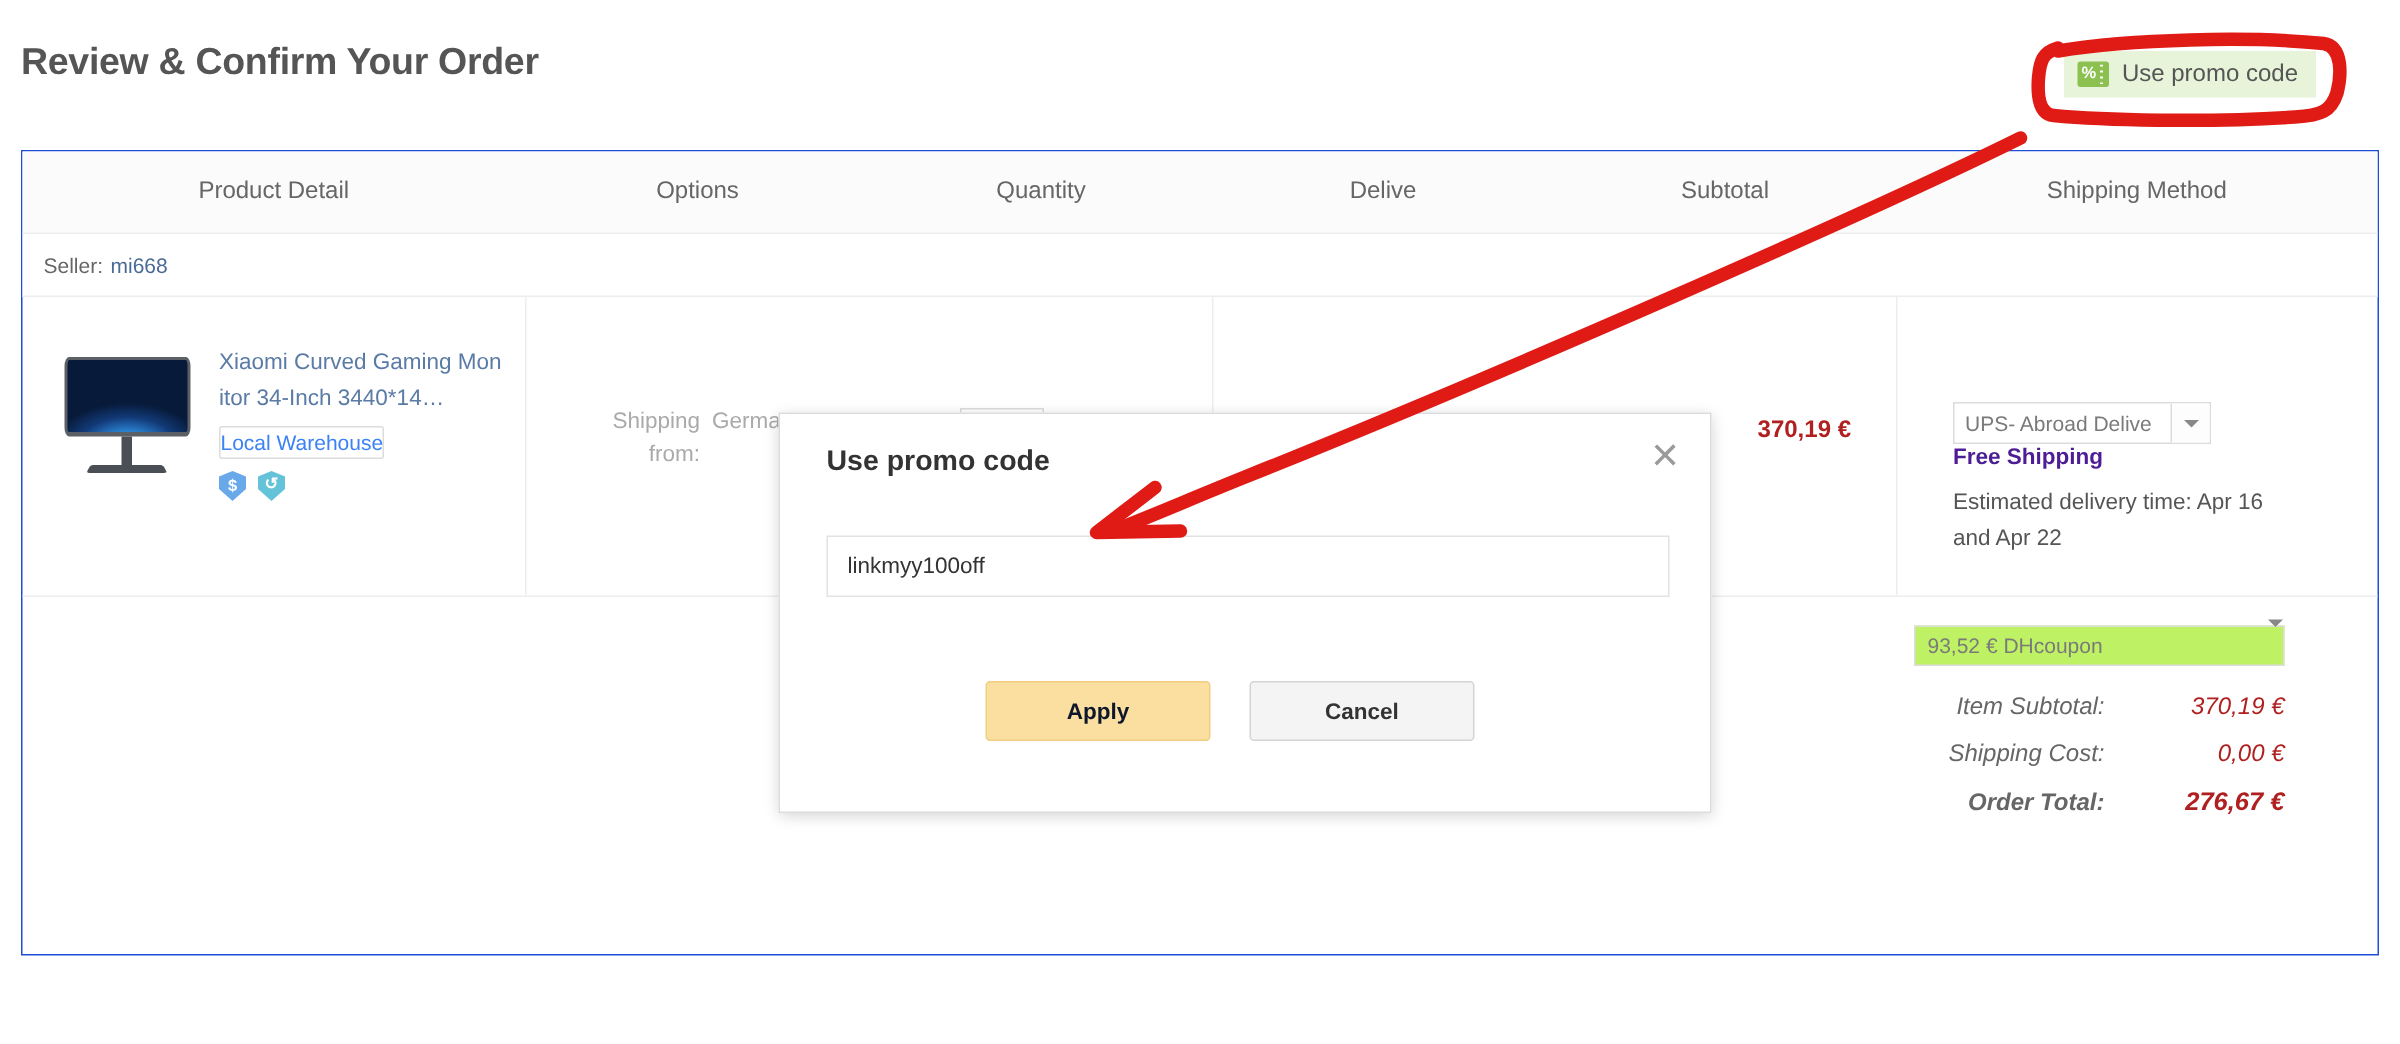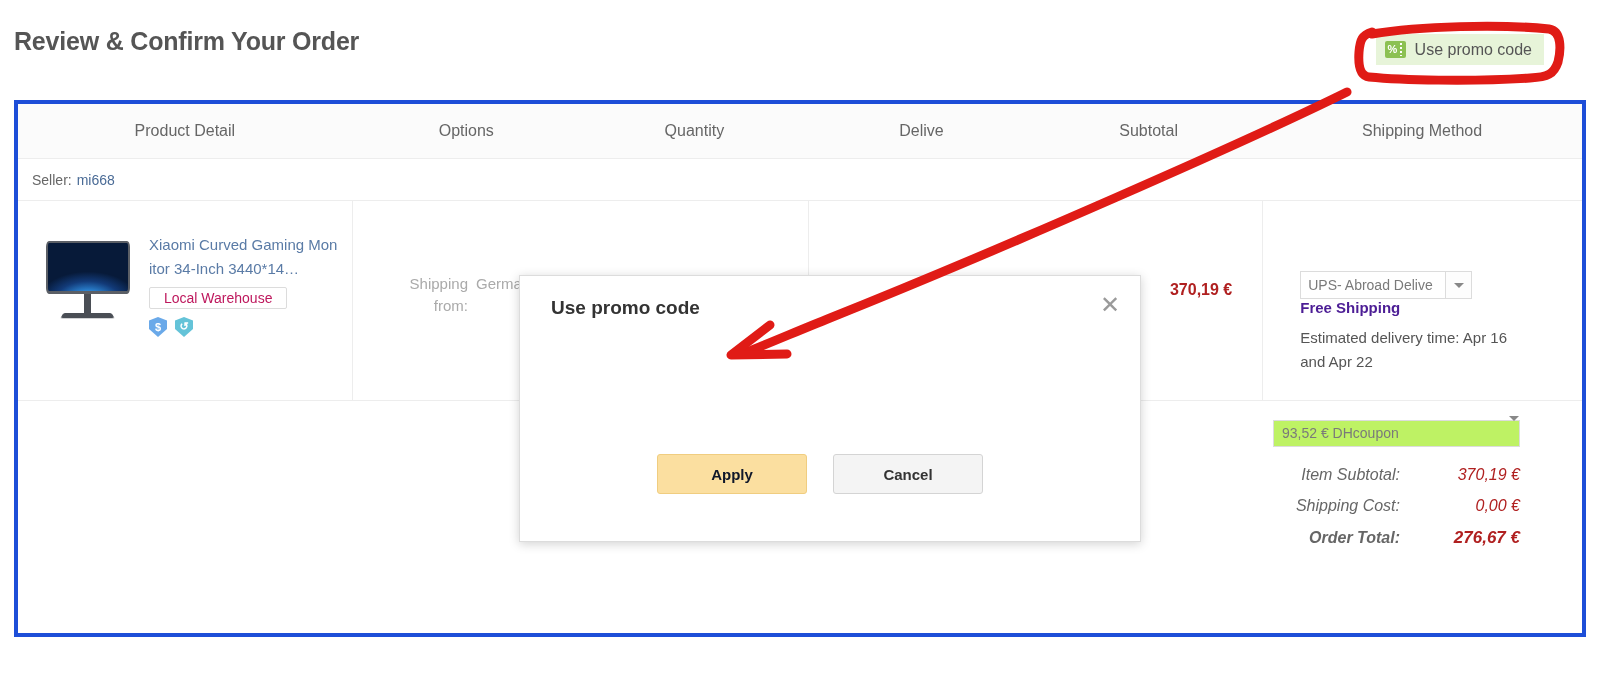--- a/index.html
+++ b/index.html
@@ -55,21 +55,21 @@
   
   .annotation-layer {
     position: absolute; left: 0; top: 0; width: 1600px; height: 696px;
     pointer-events: none; z-index: 60;
   }
 
   
   .order-card {
     position: absolute; left: 14px; top: 100px;
     width: 1572px; height: 537px;
-    border: 4px solid #1d4ed8;
+    border: 1px solid #1d4ed8;
     background: #fff;
   }
   .table-head {
     display: flex; height: 55px; align-items: center;
     background: #fbfbfb; border-bottom: 1px solid #ededed;
   }
   .th { font-size: 16px; color: #666; text-align: center; }
   .c-product  { width: 335px; }
   .c-options  { width: 230px; }
   .c-qty      { width: 228px; }
@@ -113,21 +113,21 @@
     transform: perspective(40px) rotateX(42deg);
   }
   .prod-info { margin-left: 13px; width: 190px; padding-top: 2px; }
   .prod-title {
     font-size: 15px; line-height: 24px; color: #5a7ba6; cursor: pointer;
     word-break: break-all;
   }
   .warehouse-tag {
     display: inline-block; margin-top: 6px;
     border: 1px solid #dcdcdc; border-radius: 2px;
-    padding: 2px 14px; font-size: 14px; color: #be185d;
+    padding: 2px 0; font-size: 14px; color: #3b82f6;
   }
   .badges { margin-top: 8px; display: flex; gap: 8px; }
   .badge { width: 18px; height: 20px; position: relative; }
   .shield {
     width: 18px; height: 20px;
     background: #6aa9e9;
     -webkit-clip-path: polygon(50% 0%, 100% 18%, 100% 60%, 50% 100%, 0% 60%, 0% 18%);
     clip-path: polygon(50% 0%, 100% 18%, 100% 60%, 50% 100%, 0% 60%, 0% 18%);
     display: flex; align-items: center; justify-content: center;
     color: #fff; font-size: 11px; font-weight: bold; line-height: 1;
@@ -368,20 +368,21 @@
             <span class="total-value">276,67 €</span>
           </div>
         </div>
       </div>
     </div>
   </div>
 
   <div class="modal">
     <div class="modal-title">Use promo code</div>
     <button class="modal-close">✕</button>
+    <input class="promo-input" value="linkmyy100off" style="">
     <div class="modal-actions">
       <button class="btn btn-apply">Apply</button>
       <button class="btn btn-cancel">Cancel</button>
     </div>
   </div>
 
   <svg class="annotation-layer" viewBox="0 0 1600 696" width="1600" height="696">
     <g fill="none" stroke="#e01b16" stroke-width="9" stroke-linecap="round" stroke-linejoin="round">
       <path d="M1372,34 C1420,26 1500,24 1549,29 C1562,31 1561,50 1558,62 C1554,74 1548,77 1530,78 C1470,82 1400,80 1369,77 C1360,76 1358,66 1359,52 C1360,40 1362,35 1372,32"></path>
       <path d="M1347,92 C1250,140 1000,250 830,318 C800,330 770,343 742,354"></path>

